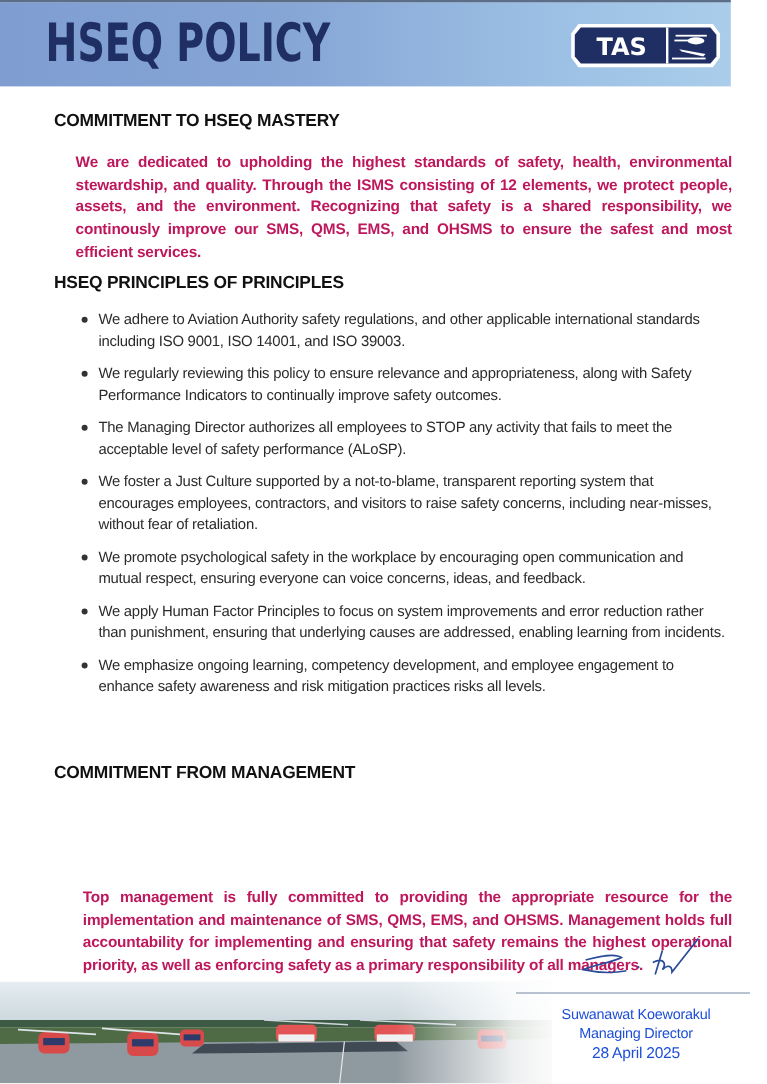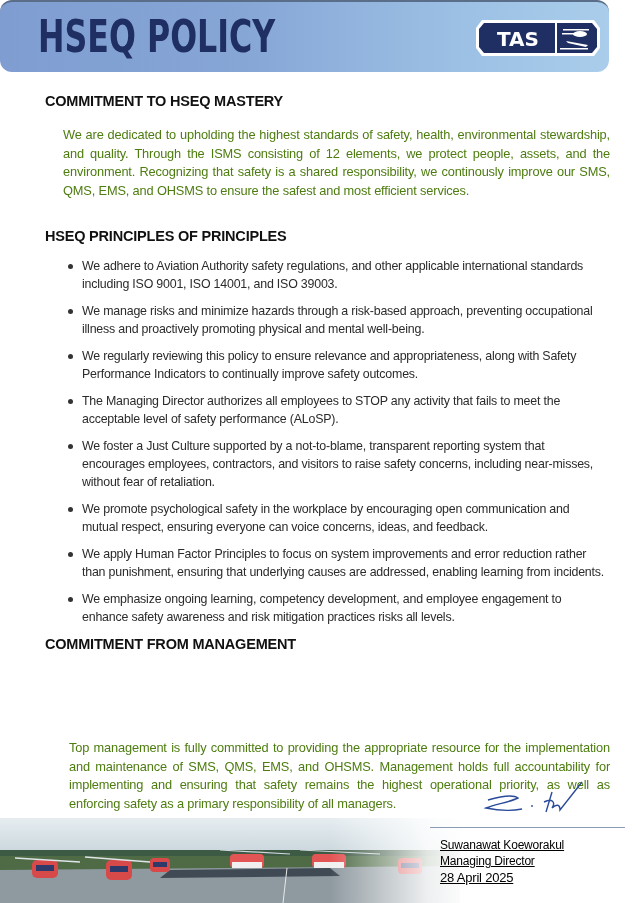--- a/index.html
+++ b/index.html
@@ -3,42 +3,41 @@
 <meta charset="utf-8">
 <style>
   * { margin:0; padding:0; box-sizing:border-box; }
   html, body { width:639px; height:903px; overflow:hidden; background:#ffffff; }
   body { position:relative; font-family:"Liberation Sans", "DejaVu Sans", sans-serif; color:#222; }
 
   .header {
     position:absolute; left:0; top:0; width:609px; height:72px;
     background: linear-gradient(90deg, #7f9dd1 0%, #86a6d6 40%, #9cc0e4 75%, #a9cdea 100%);
     border-top:2px solid #5a6e8a;
-    border-radius:12px;
   }
   .header-title {
     position:absolute; left:38px; top:10px;
     font-family:"DejaVu Sans", sans-serif; font-weight:bold;
     font-size:44px; line-height:50px; color:#1f2f63;
     letter-spacing:0px;
     transform: scaleX(0.72); transform-origin:left center;
   }
   .logo {
     position:absolute; left:474px; top:12px; width:128px; height:48px;
   }
 
   .section-title {
     position:absolute; left:45px;
     font-family:"Liberation Sans", sans-serif; font-weight:bold;
     font-size:14.5px; color:#111; letter-spacing:-0.2px;
   }
   .para {
     position:absolute; left:63px; width:547px;
-    font-size:12.8px; line-height:18.7px; color:#4d7c0f;
-    text-align:justify; letter-spacing:-0.15px;
+    font-size:12.8px; line-height:18.7px; color:#be185d;
+    text-align:justify; letter-spacing:-0.15px;font-weight:bold;
   }
   .bullets { position:absolute; left:66px; top:257px; width:540px; list-style:none; }
   .bullets li {
     position:relative; padding-left:16px;
     font-size:12.4px; line-height:18px; color:#2b2b2b; letter-spacing:-0.2px;
     margin-bottom:9px;
   }
   .bullets li .dot {
     position:absolute; left:2px; top:7px; width:5px; height:5px; border-radius:50%; background:#333;
   }
@@ -46,22 +45,22 @@
   .photo {
     position:absolute; left:0; top:818px; width:460px; height:85px; overflow:hidden;
   }
   .photo-fade {
     position:absolute; left:330px; top:818px; width:140px; height:85px;
     background: linear-gradient(90deg, rgba(255,255,255,0) 0%, rgba(255,255,255,0.85) 70%, #fff 100%);
   }
   .sig-line { position:absolute; left:430px; top:827px; width:195px; height:1px; background:#8b9bb3; }
   .signature { position:absolute; left:482px; top:778px; width:120px; height:45px; }
   .signer {
-    position:absolute; left:440px; width:180px; 
-    font-size:12px; color:#000000; letter-spacing:-0.2px;text-decoration:underline;
+    position:absolute; left:440px; width:180px; text-align:center;
+    font-size:12px; color:#1d4ed8; letter-spacing:-0.2px;
   }
 </style>
 </head>
 <body>
 
 <div class="header">
   <div class="header-title">HSEQ POLICY</div>
   <svg class="logo" viewBox="0 0 128 48">
     <path d="M8 6 L120 6 L126 14 L126 34 L120 42 L8 42 L2 34 L2 14 Z" fill="#ffffff"></path>
     <path d="M10 9 L118 9 L123 15 L123 33 L118 39 L10 39 L5 33 L5 15 Z" fill="#1f2f63"></path>
@@ -78,21 +77,20 @@
     </g>
   </svg>
 </div>
 
 <div class="section-title" style="top:93px;">COMMITMENT TO HSEQ MASTERY</div>
 <div class="para" style="top:126px;">We are dedicated to upholding the highest standards of safety, health, environmental stewardship, and quality. Through the ISMS consisting of 12 elements, we protect people, assets, and the environment. Recognizing that safety is a shared responsibility, we continously improve our SMS, QMS, EMS, and OHSMS to ensure the safest and most efficient services.</div>
 
 <div class="section-title" style="top:228px;">HSEQ PRINCIPLES OF PRINCIPLES</div>
 <ul class="bullets">
   <li><span class="dot"></span><span>We adhere to Aviation Authority safety regulations, and other applicable international standards including ISO 9001, ISO 14001, and ISO 39003.</span></li>
-  <li><span class="dot"></span><span>We manage risks and minimize hazards through a risk-based approach, preventing occupational illness and proactively promoting physical and mental well-being.</span></li>
   <li><span class="dot"></span><span>We regularly reviewing this policy to ensure relevance and appropriateness, along with Safety Performance Indicators to continually improve safety outcomes.</span></li>
   <li><span class="dot"></span><span>The Managing Director authorizes all employees to STOP any activity that fails to meet the acceptable level of safety performance (ALoSP).</span></li>
   <li><span class="dot"></span><span>We foster a Just Culture supported by a not-to-blame, transparent reporting system that encourages employees, contractors, and visitors to raise safety concerns, including near-misses, without fear of retaliation.</span></li>
   <li><span class="dot"></span><span>We promote psychological safety in the workplace by encouraging open communication and mutual respect, ensuring everyone can voice concerns, ideas, and feedback.</span></li>
   <li><span class="dot"></span><span>We apply Human Factor Principles to focus on system improvements and error reduction rather than punishment, ensuring that underlying causes are addressed, enabling learning from incidents.</span></li>
   <li><span class="dot"></span><span>We emphasize ongoing learning, competency development, and employee engagement to enhance safety awareness and risk mitigation practices risks all levels.</span></li>
 </ul>
 
 <div class="section-title" style="top:636px;">COMMITMENT FROM MANAGEMENT</div>
 <div class="para" style="top:701px; left:69px; width:541px;margin-top:38px;">Top management is fully committed to providing the appropriate resource for the implementation and maintenance of SMS, QMS, EMS, and OHSMS. Management holds full accountability for implementing and ensuring that safety remains the highest operational priority, as well as enforcing safety as a primary responsibility of all managers.</div>

